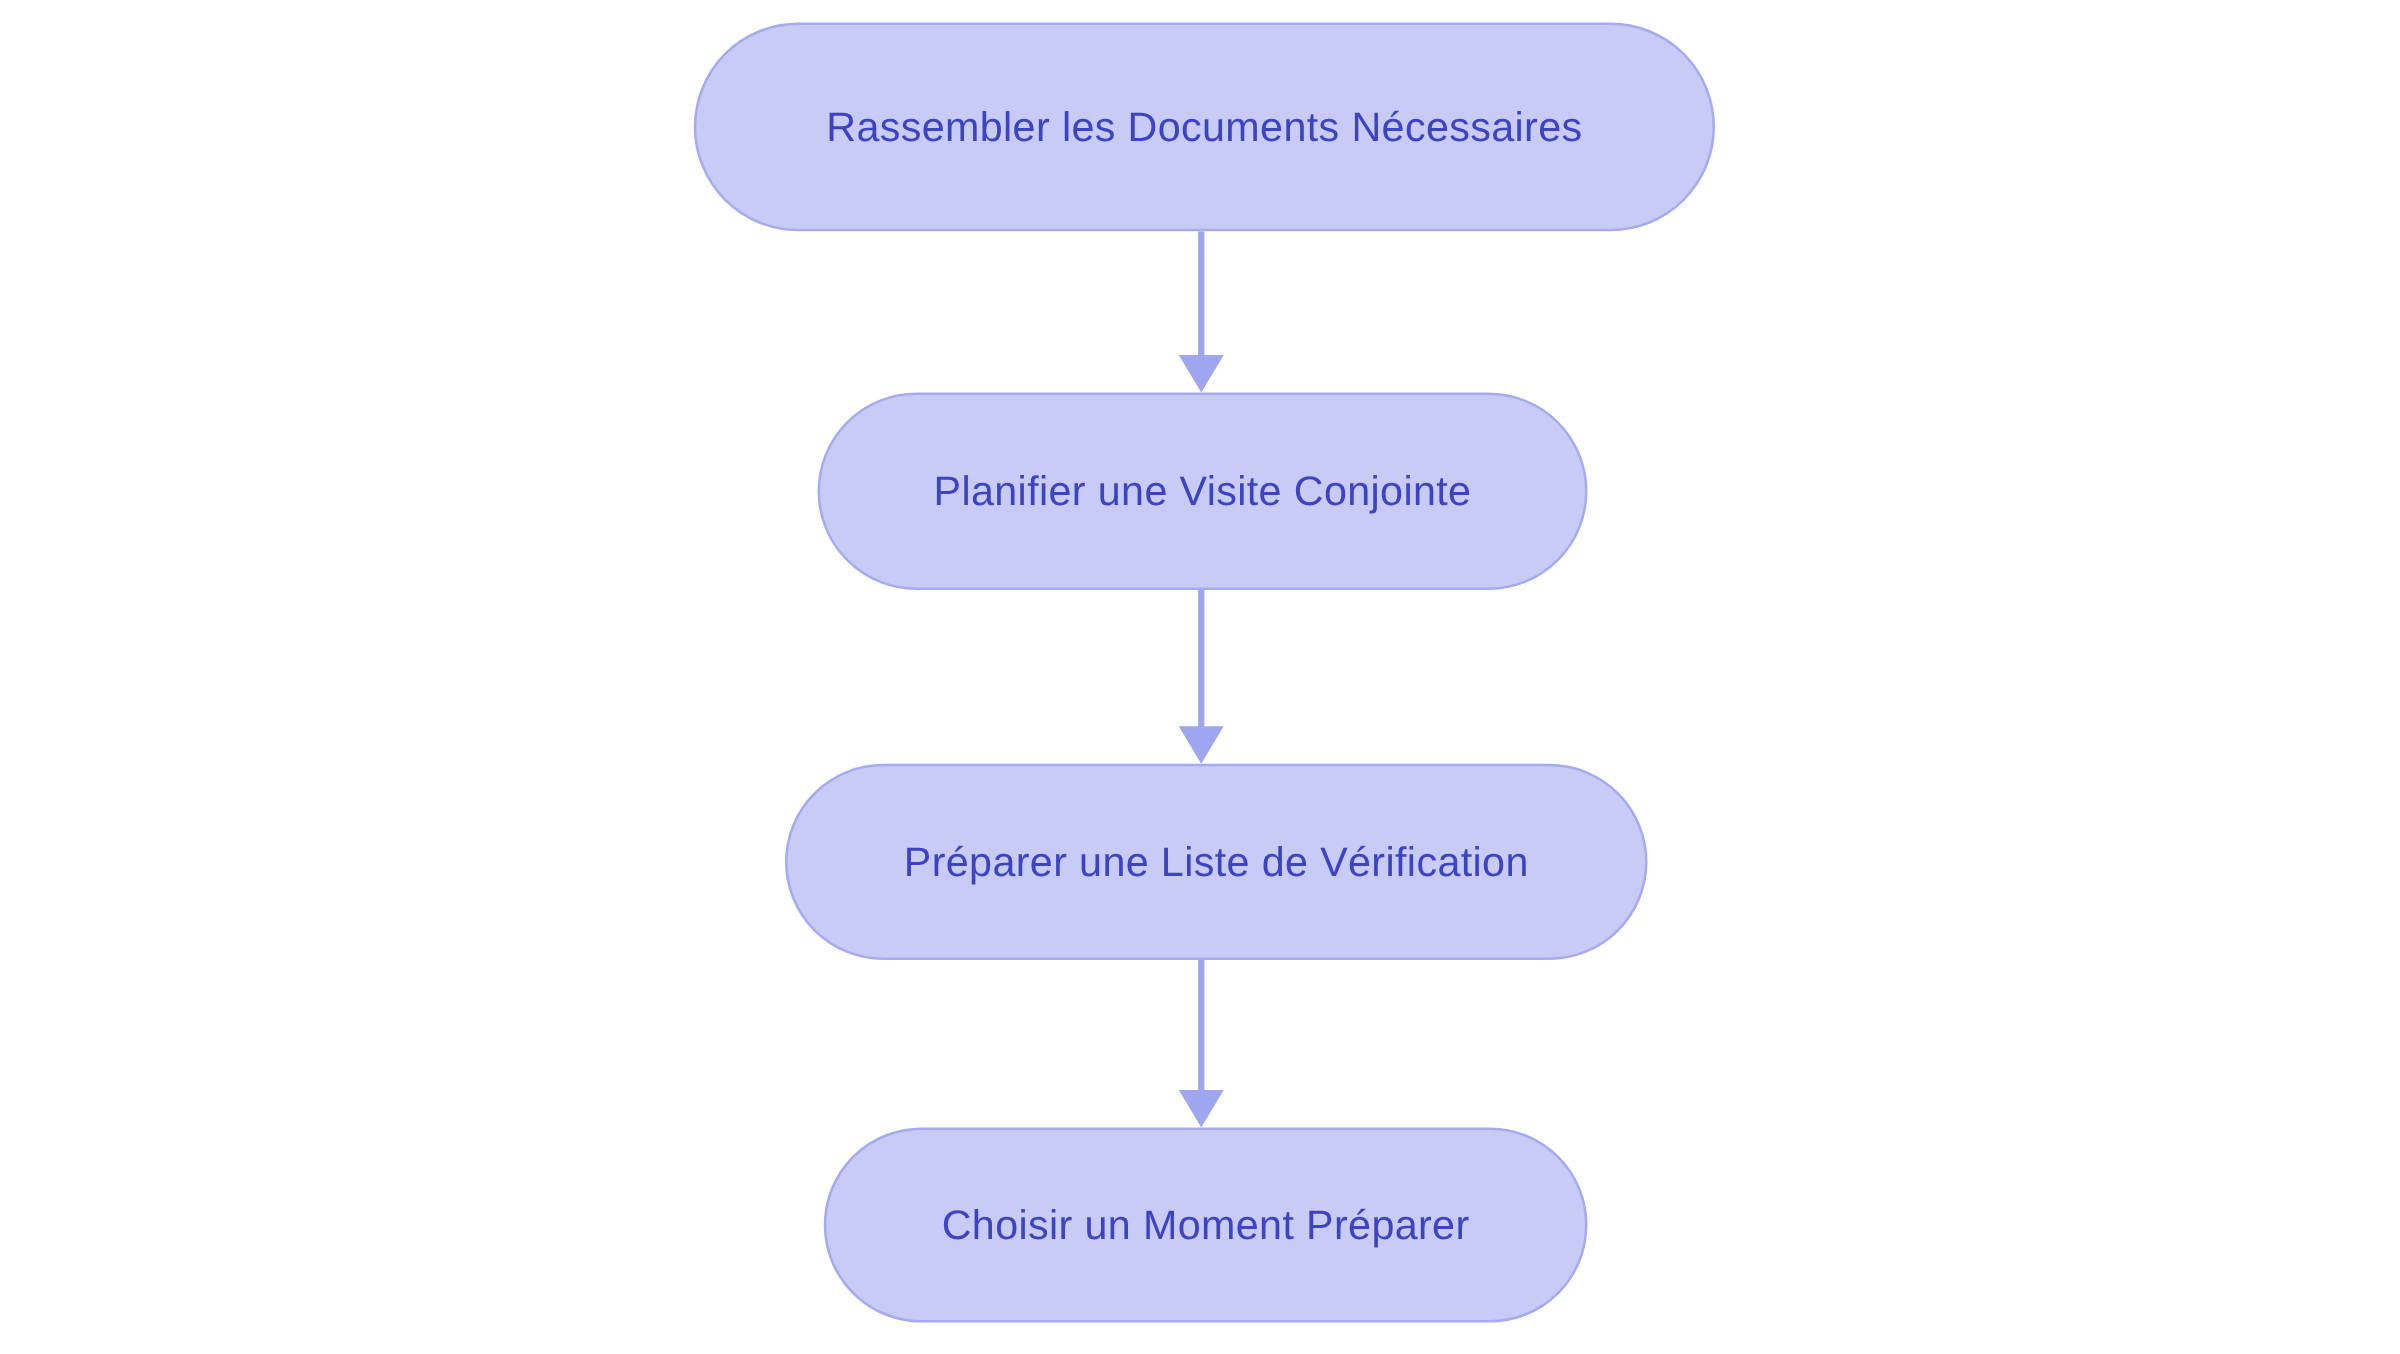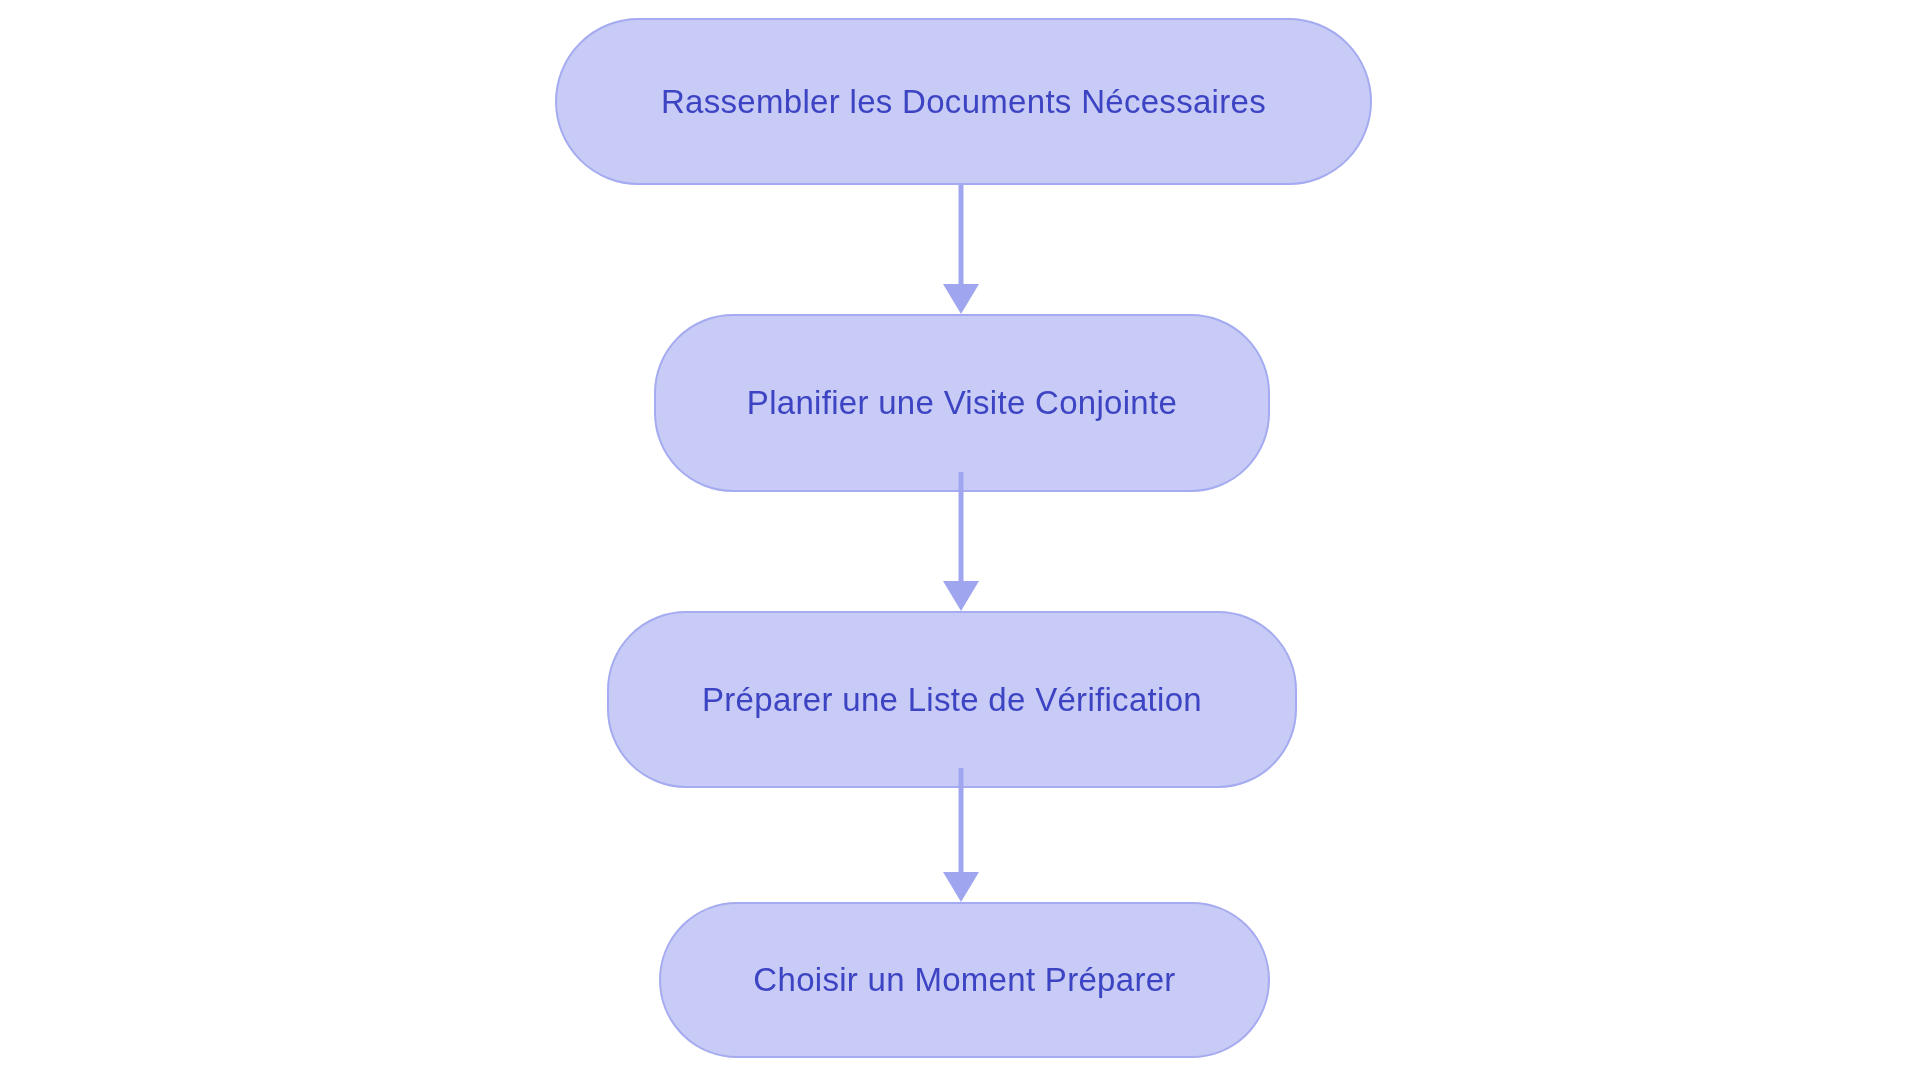--- a/index.html
+++ b/index.html
@@ -23,22 +23,22 @@
     border: 2px solid #a5abf0;
     display: flex;
     align-items: center;
     justify-content: center;
     text-align: center;
     color: #3d44c3;
     font-size: 33px;
     letter-spacing: 0.3px;
   }
   .node-1 { left: 555px; top: 18px;  width: 817px; height: 167px; border-radius: 84px; }
-  .node-2 { left: 654px; top: 314px; width: 616px; height: 178px; border-radius: 79px; }
-  .node-3 { left: 607px; top: 611px; width: 690px; height: 177px; border-radius: 79px; }
+  .node-2 { left: 654px; top: 314px; width: 616px; height: 158px; border-radius: 79px; }
+  .node-3 { left: 628px; top: 611px; width: 690px; height: 157px; border-radius: 79px; }
   .node-4 { left: 659px; top: 902px; width: 611px; height: 156px; border-radius: 78px; }
   .arrow {
     position: absolute;
     width: 40px;
     left: 941px;
   }
   .arrow-1 { top: 185px; height: 129px; }
   .arrow-2 { top: 472px; height: 139px; }
   .arrow-3 { top: 768px; height: 134px; }
   .arrow svg { display: block; width: 100%; height: 100%; }

